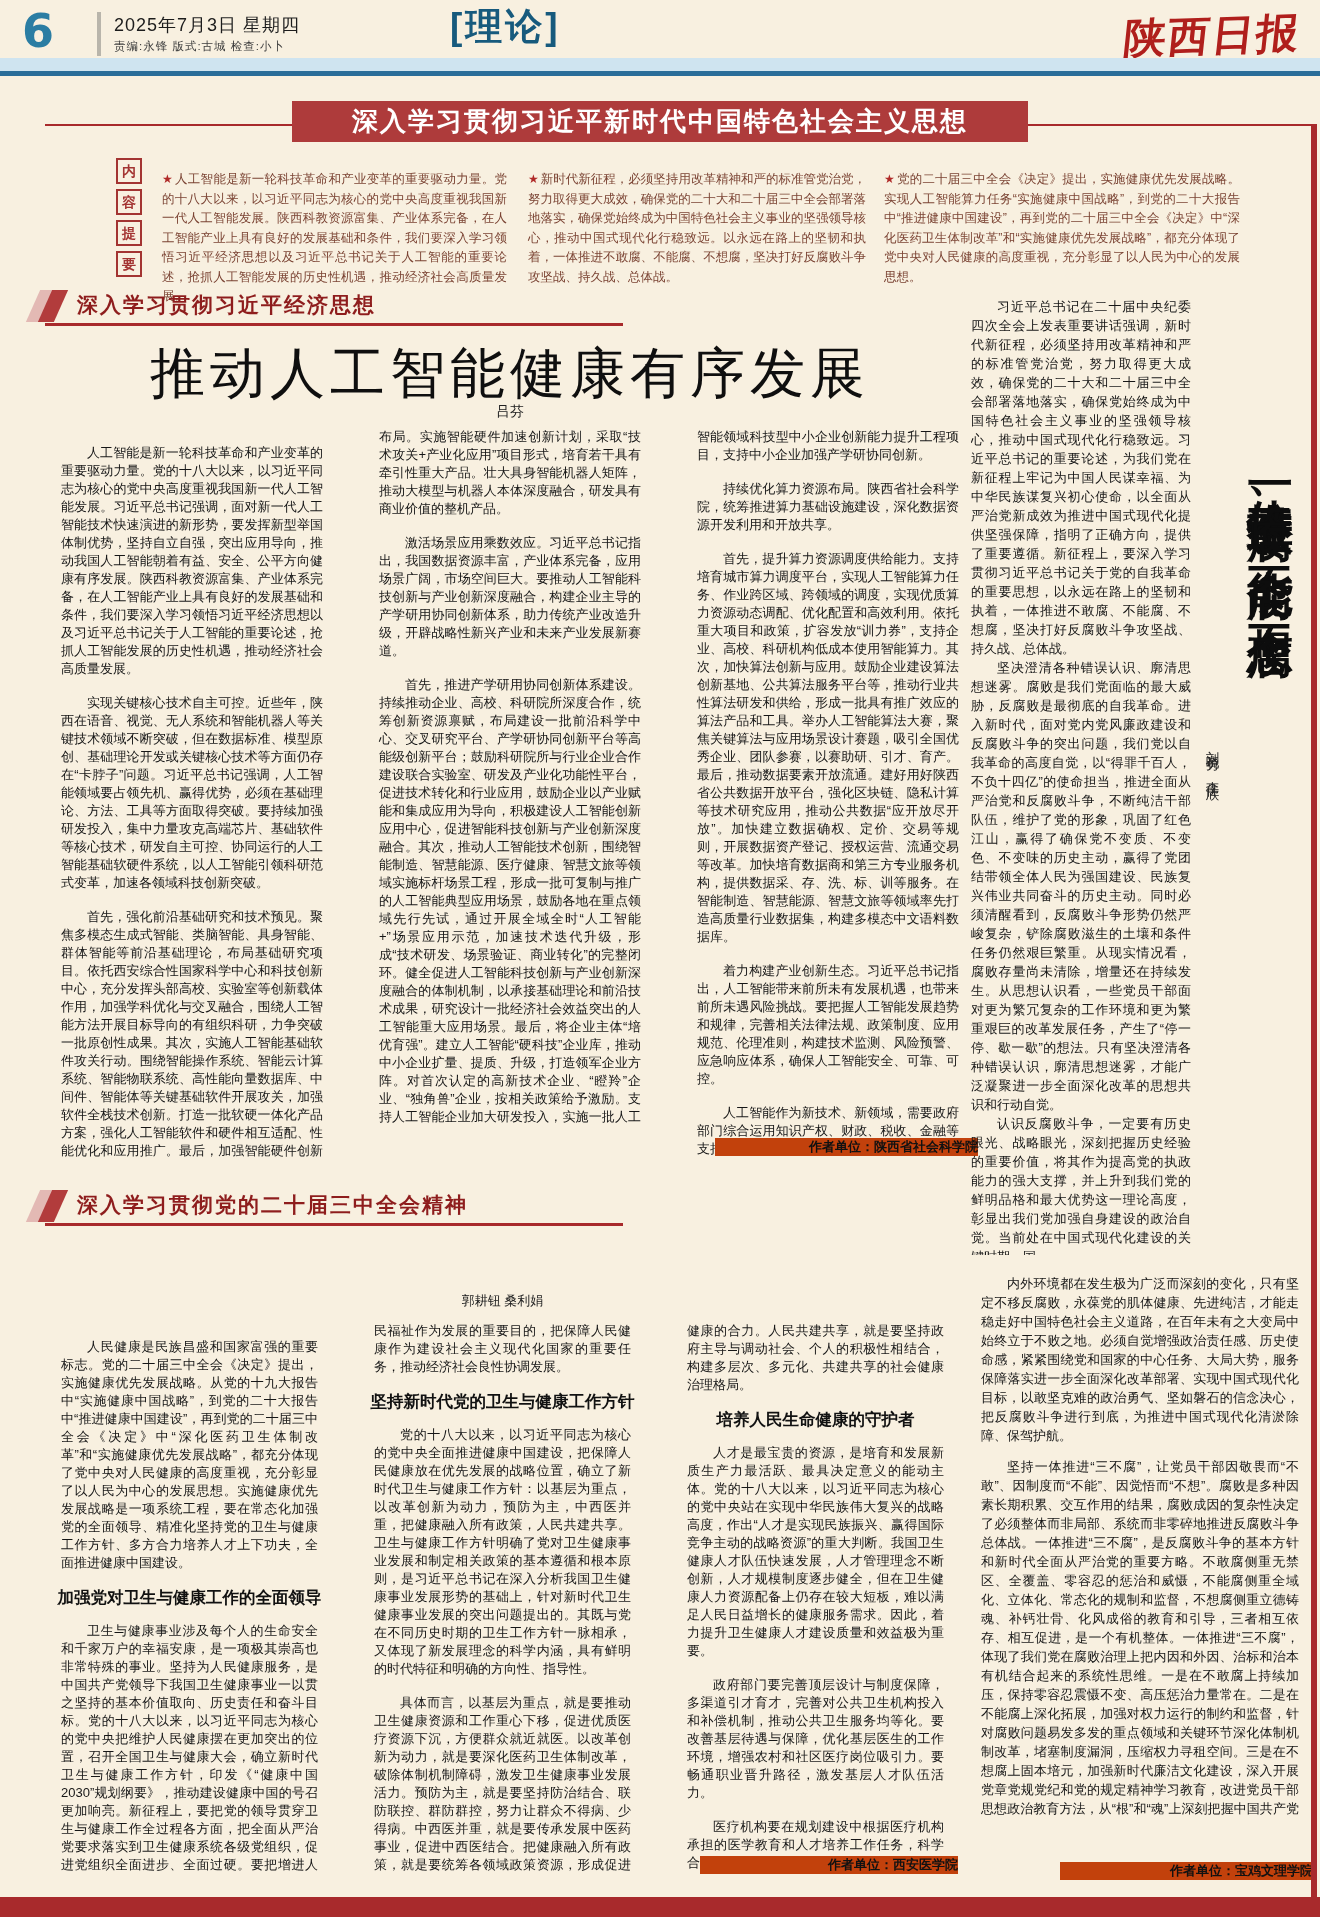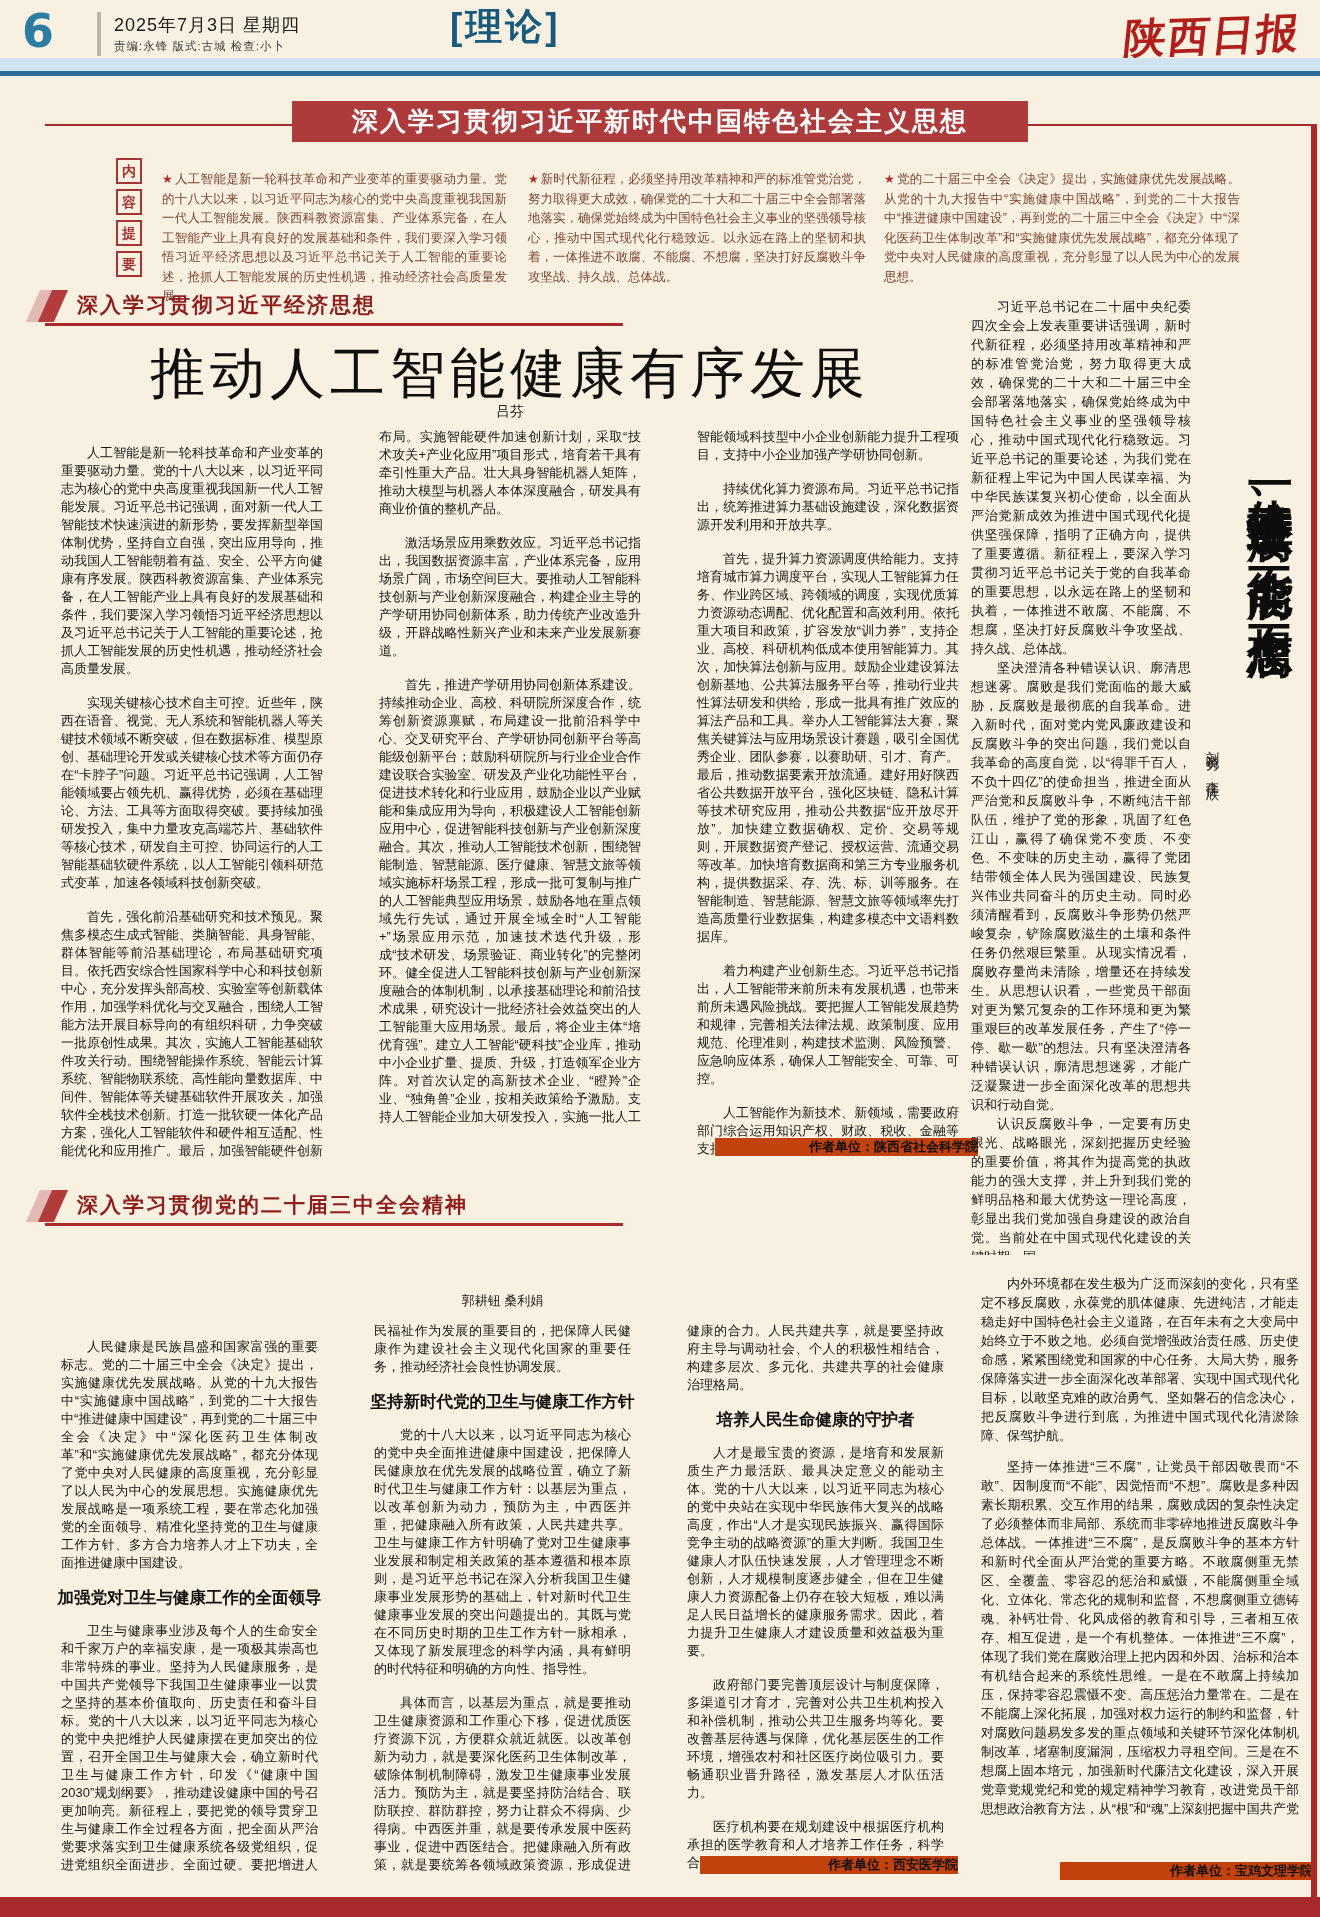--- a/index.html
+++ b/index.html
@@ -86,38 +86,38 @@
       <span>提</span>
       <span>要</span>
     </div>
   <div class="sum-item sum1">
     <span class="star">★</span><span>人工智能是新一轮科技革命和产业变革的重要驱动力量。党的十八大以来，以习近平同志为核心的党中央高度重视我国新一代人工智能发展。陕西科教资源富集、产业体系完备，在人工智能产业上具有良好的发展基础和条件，我们要深入学习领悟习近平经济思想以及习近平总书记关于人工智能的重要论述，抢抓人工智能发展的历史性机遇，推动经济社会高质量发展。</span>
   </div>
   <div class="sum-item sum2">
     <span class="star">★</span><span>新时代新征程，必须坚持用改革精神和严的标准管党治党，努力取得更大成效，确保党的二十大和二十届三中全会部署落地落实，确保党始终成为中国特色社会主义事业的坚强领导核心，推动中国式现代化行稳致远。以永远在路上的坚韧和执着，一体推进不敢腐、不能腐、不想腐，坚决打好反腐败斗争攻坚战、持久战、总体战。</span>
   </div>
   <div class="sum-item sum3">
-    <span class="star">★</span><span>党的二十届三中全会《决定》提出，实施健康优先发展战略。从党的十九大报告中“实施健康中国战略”，到党的二十大报告中“推进健康中国建设”，再到党的二十届三中全会《决定》中“深化医药卫生体制改革”和“实施健康优先发展战略”，都充分体现了党中央对人民健康的高度重视，充分彰显了以人民为中心的发展思想。</span>
+    <span class="star">★</span><span>党的二十届三中全会《决定》提出，实施健康优先发展战略。实现人工智能算力任务“实施健康中国战略”，到党的二十大报告中“推进健康中国建设”，再到党的二十届三中全会《决定》中“深化医药卫生体制改革”和“实施健康优先发展战略”，都充分体现了党中央对人民健康的高度重视，充分彰显了以人民为中心的发展思想。</span>
   </div>
 
   <div class="eyebrow" style="left:45px;top:290px;position:absolute;width:930px;">
     <div class="slash2"></div>
     <div class="slash1"></div>
     <div class="eb-text">深入学习贯彻习近平经济思想</div>
     <div class="eb-rule" style="width:578px;"></div>
   </div>
   <div class="art-title" style="left:45px;top:337px;width:930px;font-size:55px;letter-spacing:5px;">推动人工智能健康有序发展</div>
   <div class="art-byline" style="left:45px;top:403px;width:930px;">吕芬</div>
   <div class="art-body" style="left:45px;top:428px;width:930px;height:732px;column-count:3;column-gap:24px;">
       <p>人工智能是新一轮科技革命和产业变革的重要驱动力量。党的十八大以来，以习近平同志为核心的党中央高度重视我国新一代人工智能发展。习近平总书记强调，面对新一代人工智能技术快速演进的新形势，要发挥新型举国体制优势，坚持自立自强，突出应用导向，推动我国人工智能朝着有益、安全、公平方向健康有序发展。陕西科教资源富集、产业体系完备，在人工智能产业上具有良好的发展基础和条件，我们要深入学习领悟习近平经济思想以及习近平总书记关于人工智能的重要论述，抢抓人工智能发展的历史性机遇，推动经济社会高质量发展。</p>
       <p>实现关键核心技术自主可控。近些年，陕西在语音、视觉、无人系统和智能机器人等关键技术领域不断突破，但在数据标准、模型原创、基础理论开发或关键核心技术等方面仍存在“卡脖子”问题。习近平总书记强调，人工智能领域要占领先机、赢得优势，必须在基础理论、方法、工具等方面取得突破。要持续加强研发投入，集中力量攻克高端芯片、基础软件等核心技术，研发自主可控、协同运行的人工智能基础软硬件系统，以人工智能引领科研范式变革，加速各领域科技创新突破。</p>
       <p>首先，强化前沿基础研究和技术预见。聚焦多模态生成式智能、类脑智能、具身智能、群体智能等前沿基础理论，布局基础研究项目。依托西安综合性国家科学中心和科技创新中心，充分发挥头部高校、实验室等创新载体作用，加强学科优化与交叉融合，围绕人工智能方法开展目标导向的有组织科研，力争突破一批原创性成果。其次，实施人工智能基础软件攻关行动。围绕智能操作系统、智能云计算系统、智能物联系统、高性能向量数据库、中间件、智能体等关键基础软件开展攻关，加强软件全栈技术创新。打造一批软硬一体化产品方案，强化人工智能软件和硬件相互适配、性能优化和应用推广。最后，加强智能硬件创新布局。实施智能硬件加速创新计划，采取“技术攻关+产业化应用”项目形式，培育若干具有牵引性重大产品。壮大具身智能机器人矩阵，推动大模型与机器人本体深度融合，研发具有商业价值的整机产品。</p>
       <p>激活场景应用乘数效应。习近平总书记指出，我国数据资源丰富，产业体系完备，应用场景广阔，市场空间巨大。要推动人工智能科技创新与产业创新深度融合，构建企业主导的产学研用协同创新体系，助力传统产业改造升级，开辟战略性新兴产业和未来产业发展新赛道。</p>
       <p>首先，推进产学研用协同创新体系建设。持续推动企业、高校、科研院所深度合作，统筹创新资源禀赋，布局建设一批前沿科学中心、交叉研究平台、产学研协同创新平台等高能级创新平台；鼓励科研院所与行业企业合作建设联合实验室、研发及产业化功能性平台，促进技术转化和行业应用，鼓励企业以产业赋能和集成应用为导向，积极建设人工智能创新应用中心，促进智能科技创新与产业创新深度融合。其次，推动人工智能技术创新，围绕智能制造、智慧能源、医疗健康、智慧文旅等领域实施标杆场景工程，形成一批可复制与推广的人工智能典型应用场景，鼓励各地在重点领域先行先试，通过开展全域全时“人工智能+”场景应用示范，加速技术迭代升级，形成“技术研发、场景验证、商业转化”的完整闭环。健全促进人工智能科技创新与产业创新深度融合的体制机制，以承接基础理论和前沿技术成果，研究设计一批经济社会效益突出的人工智能重大应用场景。最后，将企业主体“培优育强”。建立人工智能“硬科技”企业库，推动中小企业扩量、提质、升级，打造领军企业方阵。对首次认定的高新技术企业、“瞪羚”企业、“独角兽”企业，按相关政策给予激励。支持人工智能企业加大研发投入，实施一批人工智能领域科技型中小企业创新能力提升工程项目，支持中小企业加强产学研协同创新。</p>
-      <p>持续优化算力资源布局。习近平总书记指出，统筹推进算力基础设施建设，深化数据资源开发利用和开放共享。</p>
+      <p>持续优化算力资源布局。陕西省社会科学院，统筹推进算力基础设施建设，深化数据资源开发利用和开放共享。</p>
       <p>首先，提升算力资源调度供给能力。支持培育城市算力调度平台，实现人工智能算力任务、作业跨区域、跨领域的调度，实现优质算力资源动态调配、优化配置和高效利用。依托重大项目和政策，扩容发放“训力券”，支持企业、高校、科研机构低成本使用智能算力。其次，加快算法创新与应用。鼓励企业建设算法创新基地、公共算法服务平台等，推动行业共性算法研发和供给，形成一批具有推广效应的算法产品和工具。举办人工智能算法大赛，聚焦关键算法与应用场景设计赛题，吸引全国优秀企业、团队参赛，以赛助研、引才、育产。最后，推动数据要素开放流通。建好用好陕西省公共数据开放平台，强化区块链、隐私计算等技术研究应用，推动公共数据“应开放尽开放”。加快建立数据确权、定价、交易等规则，开展数据资产登记、授权运营、流通交易等改革。加快培育数据商和第三方专业服务机构，提供数据采、存、洗、标、训等服务。在智能制造、智慧能源、智慧文旅等领域率先打造高质量行业数据集，构建多模态中文语料数据库。</p>
       <p>着力构建产业创新生态。习近平总书记指出，人工智能带来前所未有发展机遇，也带来前所未遇风险挑战。要把握人工智能发展趋势和规律，完善相关法律法规、政策制度、应用规范、伦理准则，构建技术监测、风险预警、应急响应体系，确保人工智能安全、可靠、可控。</p>
       <p>人工智能作为新技术、新领域，需要政府部门综合运用知识产权、财政、税收、金融等支持政策，做好科技金融文章。要广泛开展人工智能社会通识教育，源源不断培养人才，完善人工智能科研保障、职业支持和生活服务配套，为人才施展才华搭建平台、创造条件。</p>
       <p>首先，坚持“安全、可靠、可控”的发展原则。针对数据安全、算法偏见、隐私保护等问题，加强对人工智能发展潜在风险的研判，确保人工智能发展安全可控。建立适应发展需求的敏捷治理体系，保持包容审慎的监管空间，以保障技术的长远健康发展。开展前瞻技术研究，以技术监管技术，针对大模型基础原理、风险控制策略等方面开展深入研究，打造人工智能安全高地。深化“揭榜挂帅”机制，资助行业顶尖人才聚集高层次人才团队开展关键核心技术攻关，加大人工智能领域海外高层次人才引进力度。其次，强化科技金融支撑保障。搭建投融资服务平台，采取贷款贴息、保费补贴等方式，鼓励金融机构丰富产品，为企业提供全周期金融服务。强化科技、财政、金融政策联动机制，引导金融、产业、社会资本支持产业化落地。最后，落实人工智能产业引育、技术创新、场景应用等方面政策支持，增强社会对人工智能发展的信心与参与性，鼓励各板块配套出台细则，支持人工智能产业知识产权联盟，搭建公共服务平台建设，优化公平竞争市场环境。</p>
     </div>
   <div class="author-unit" style="left:715px;top:1138px;width:255px;text-align:right;">作者单位：陕西省社会科学院</div>
 
   <div class="eyebrow" style="left:45px;top:1190px;position:absolute;width:915px;text-align:right;">
     <div class="slash2"></div>
     <div class="slash1"></div>

